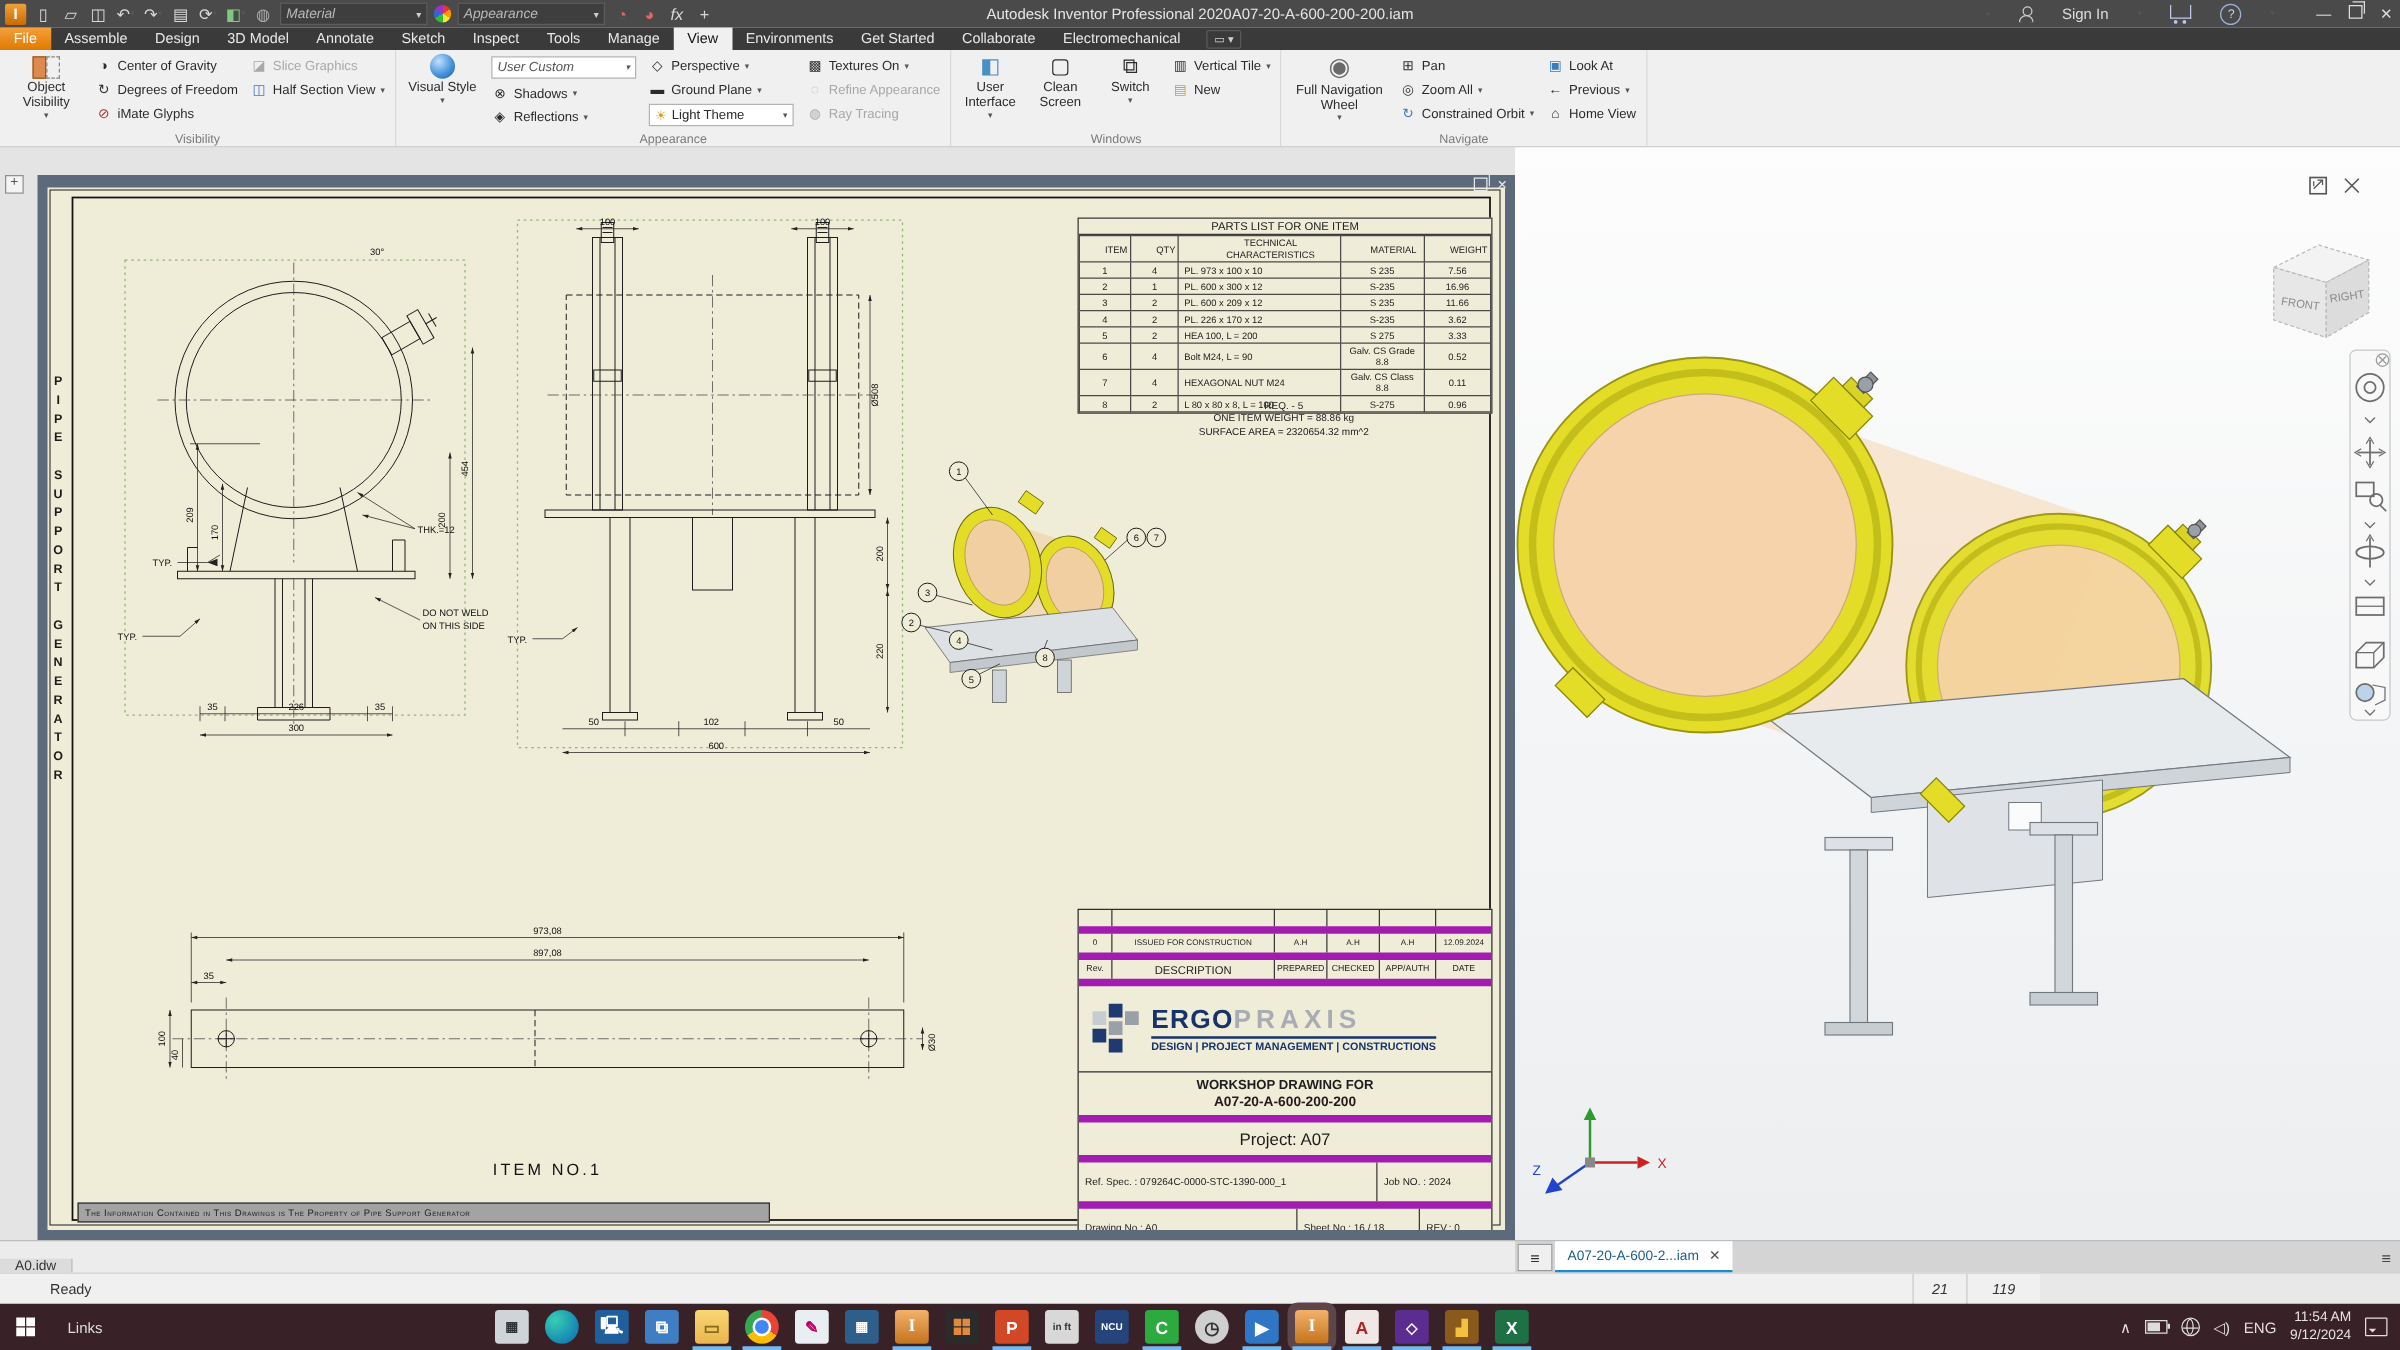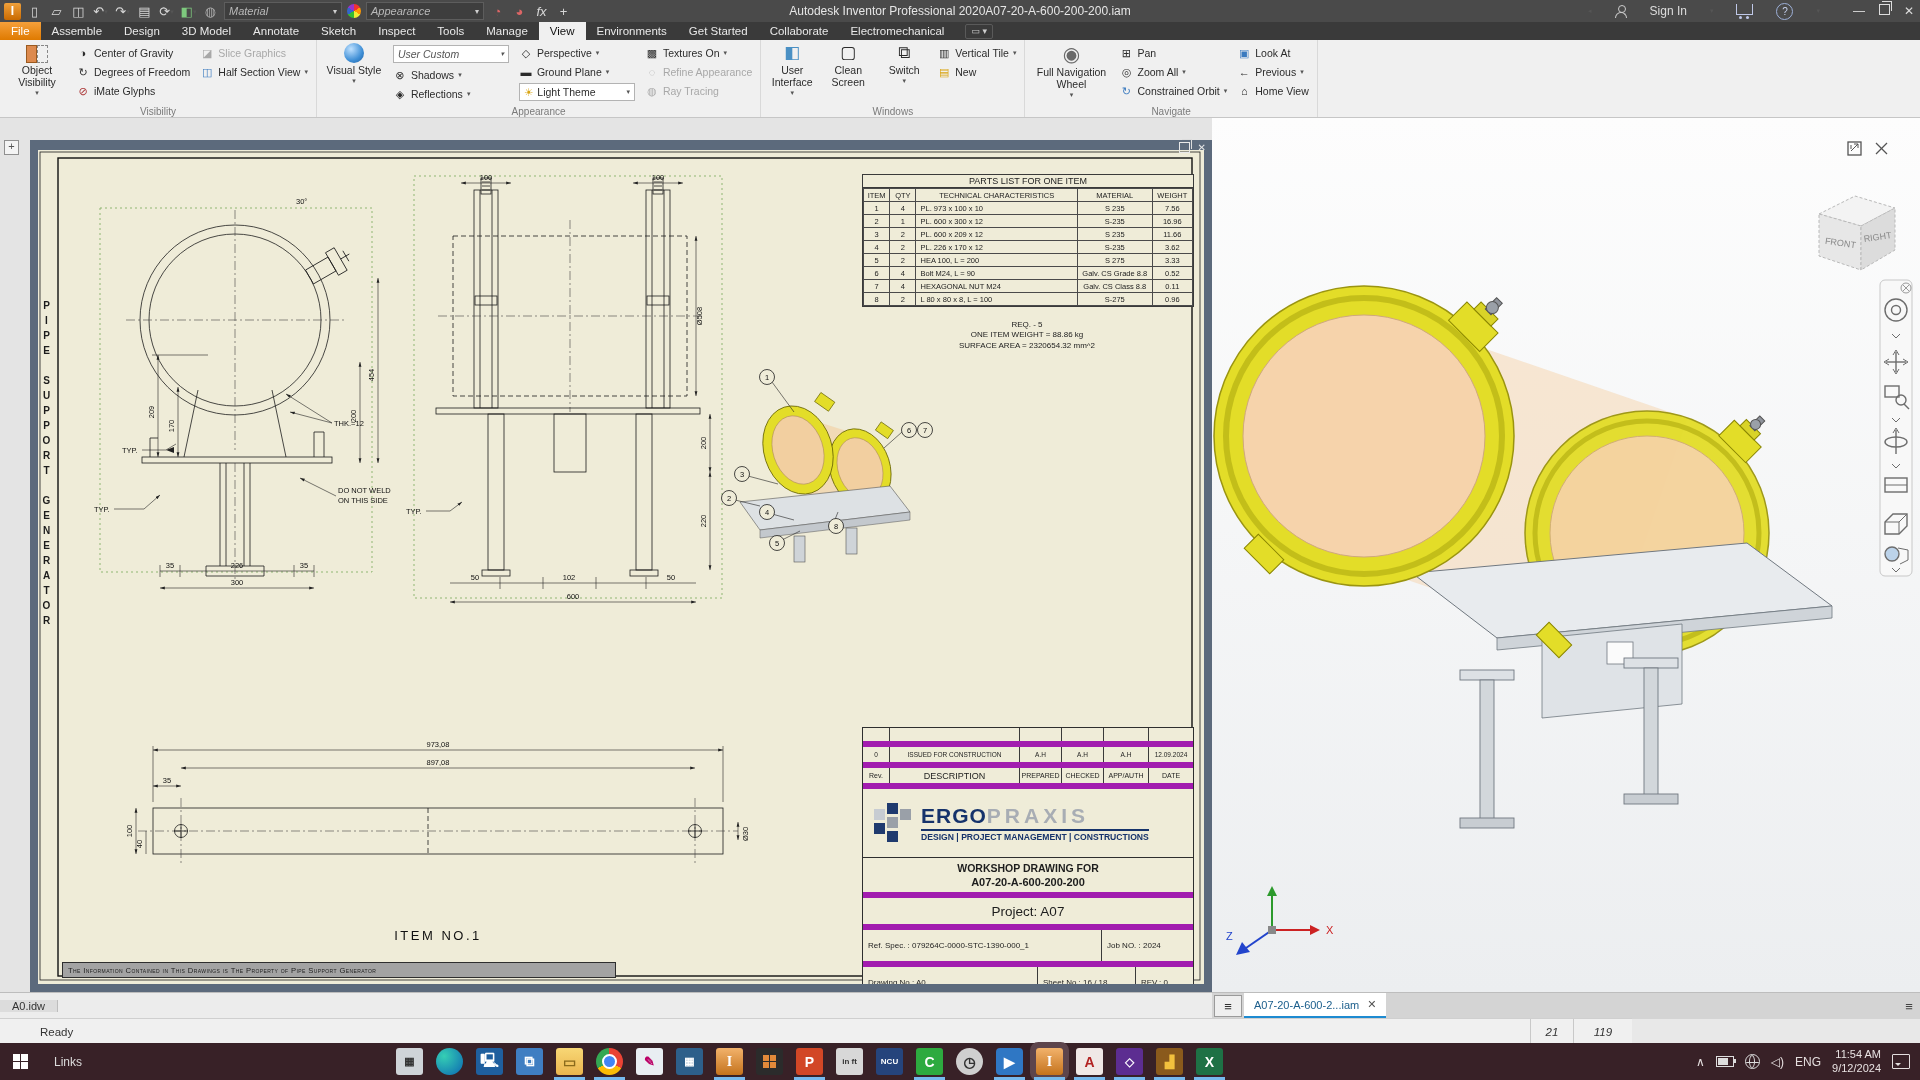--- a/index.html
+++ b/index.html
@@ -69,21 +69,21 @@
   .pane-btns{position:absolute;top:2px;right:6px;display:flex;gap:8px;color:#e8e8e8;font-size:10px;z-index:5;}
   .draw-sheet{position:absolute;left:8px;top:10px;right:8px;bottom:8px;background:#efecd8;overflow:hidden;}
   .sheet-svg{position:absolute;left:0;top:0;}
   .sidelabel{position:absolute;left:3px;top:150px;height:530px;writing-mode:vertical-rl;text-orientation:upright;
              font-size:10px;font-weight:bold;letter-spacing:4px;color:#1c1c1c;}
   
   .parts{position:absolute;left:824px;top:24px;width:330px;border:1.4px solid #3a3a3a;background:#efecd8;color:#222;}
   .parts .ttl{text-align:center;font-size:9px;border-bottom:1px solid #3a3a3a;padding:1px 0;}
   .parts table{border-collapse:collapse;width:100%;font-size:7.5px;}
   .parts th,.parts td{border:1px solid #4a4a4a;padding:1px 2px;text-align:center;height:10px;font-weight:normal;}
-  .parts th{font-size:7.5px;}
+  .parts th{font-size:7.5px;padding-left:20px;}
   .parts td.lft{text-align:left;padding-left:4px;}
   .summary{position:absolute;left:839px;top:170px;width:300px;text-align:center;font-size:8px;color:#222;line-height:1.3;}
   
   .tblock{position:absolute;left:824px;top:577px;width:330px;border:1.6px solid #2e2e2e;background:#efecd8;color:#1d1d1d;}
   .trow{display:flex;border-bottom:6px solid #a21caf;align-items:stretch;}
   .trow:last-child{border-bottom:none;}
   .tcell{border-right:1px solid #3a3a3a;display:flex;align-items:center;justify-content:center;text-align:center;}
   .tcell:last-child{border-right:none;}
   .rev-e{height:13px;}
   .rev-d{height:15px;font-size:6.5px;}
@@ -106,21 +106,21 @@
   .ds-row .tcell{justify-content:flex-start;padding-left:5px;text-align:left;}
   .w-ref{flex:1;}.w-job{width:86px;}
   .w-dno{flex:1;}.w-sno{width:92px;justify-content:flex-start;}.w-rev{width:52px;}
   .note-strip{position:absolute;left:24px;top:812px;width:542px;height:14px;border:1.2px solid #2e2e2e;
               display:flex;align-items:center;padding:0 5px;font-size:7.6px;font-variant:small-caps;
               letter-spacing:.4px;color:#1c1c1c;background:#a3a3a3;white-space:nowrap;overflow:hidden;}
   
   .view3d{position:absolute;left:1212px;top:0;width:708px;height:874px;background:linear-gradient(#fdfdfd,#eceef0);}
   
   .tabs-left{position:absolute;left:0;top:874px;width:1388px;height:26px;background:#ececec;border-top:1px solid #bdbdbd;
-             display:flex;align-items:center;font-size:11px;color:#333;top:874px;}
+             display:flex;align-items:flex-end;font-size:11px;color:#333;top:874px;}
   .doc-tab-idw{background:#dcdcdc;border-right:1px solid #bdbdbd;display:flex;align-items:center;padding:0 12px;}
   .burger{width:22px;display:flex;align-items:center;justify-content:center;color:#444;font-size:13px;}
   .tabs-right{position:absolute;left:1212px;top:874px;width:708px;height:26px;background:#d4d4d4;border-top:1px solid #bdbdbd;
               display:flex;align-items:stretch;font-size:11px;color:#222;}
   .burger-box{width:26px;margin:2px;border:1px solid #9a9a9a;background:#efefef;display:flex;align-items:center;justify-content:center;font-size:13px;color:#333;}
   .doc-tab-iam{background:#fff;border-bottom:3px solid #1e8bd1;display:flex;align-items:center;gap:8px;padding:0 10px;color:#1b5e8c;}
   .doc-tab-iam .x{color:#555;font-size:11px;}
   
   .statusbar{position:absolute;left:0;top:1018px;width:1600px;height:25px;background:#f0f0f0;border-top:1px solid #cfcfcf;
              font-size:11.5px;color:#333;display:flex;align-items:center;padding-left:32px;}

